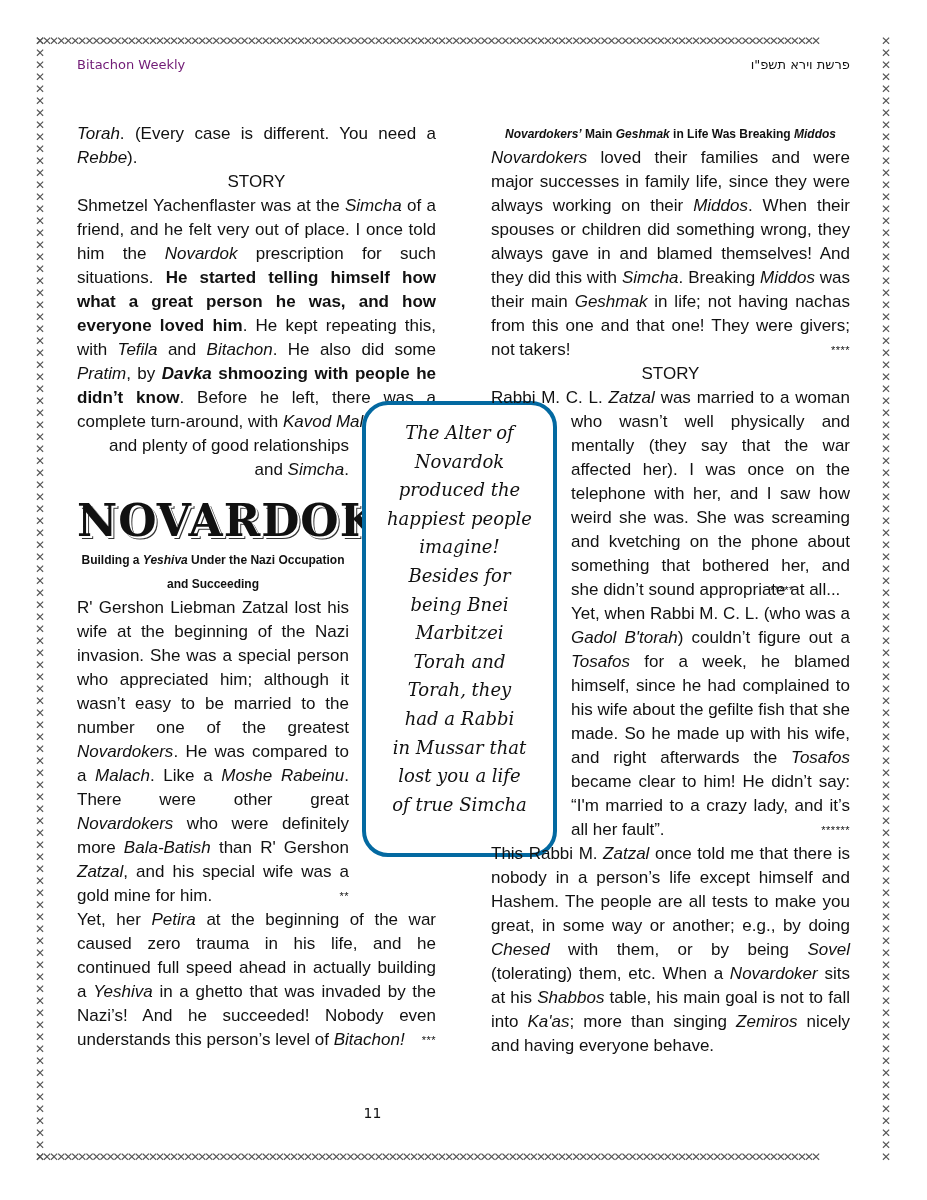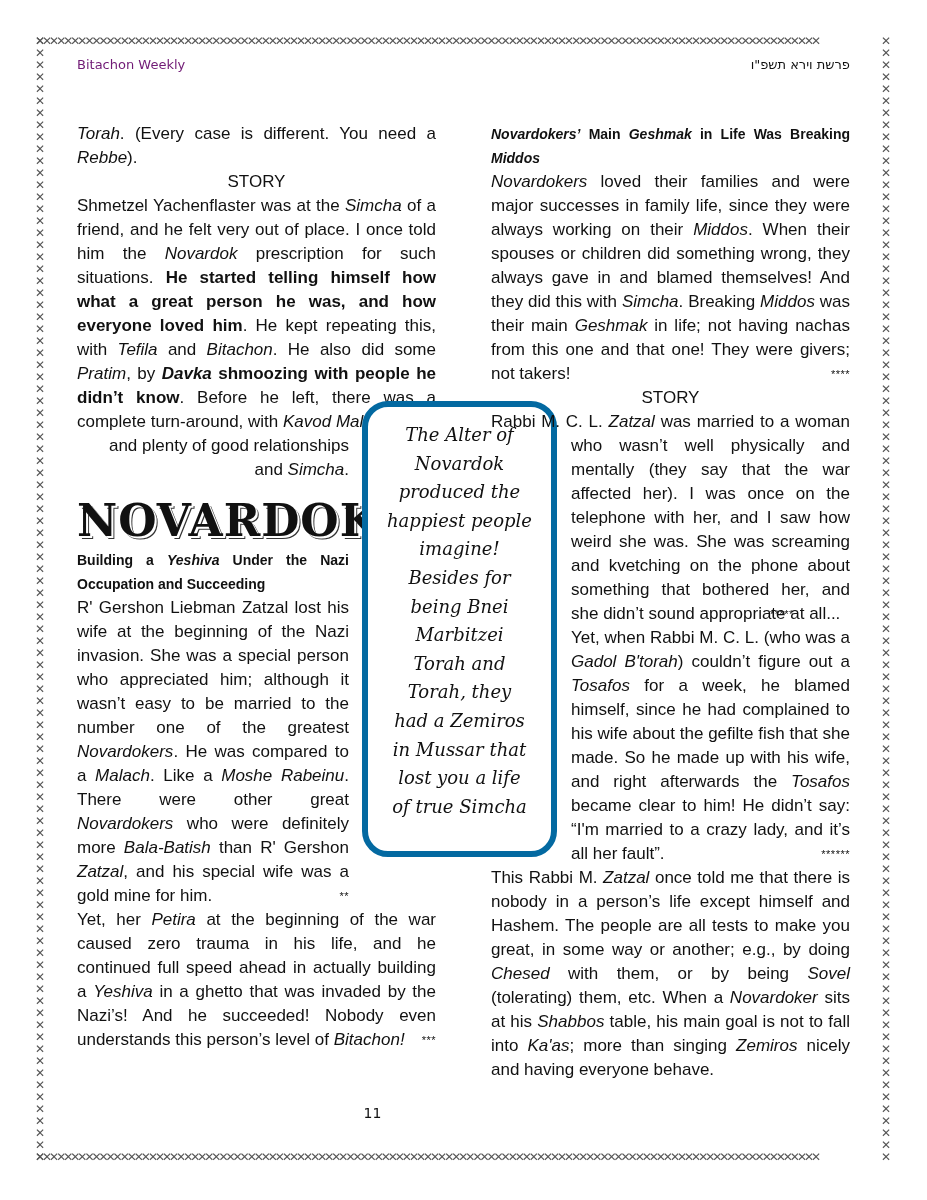--- a/index.html
+++ b/index.html
@@ -17,32 +17,32 @@
   .header-left { position: absolute; left: 77px; top: 57px; font-family: "DejaVu Sans", sans-serif; font-size: 13px; color: #701a75; }
   .header-right { position: absolute; right: 77px; top: 57px; font-family: "DejaVu Sans", sans-serif; font-size: 13px; color: #111; direction: rtl; }
 
   .col { position: absolute; font-family: "Liberation Sans", sans-serif; font-size: 17px; line-height: 24px; text-align: justify; margin-top: 36px; }
   .col-left { left: 77px; top: 86px; width: 359px; }
   .col-right { left: 491px; top: 86px; width: 359px; }
 
   .col p { margin: 0; }
   .story { text-align: center; display: block; }
   .stars { float: right; font-size: 11px; letter-spacing: 0.5px; }
-  .h-center { font-weight: bold; font-size: 14px; line-height: 24px; }
+  .h-center { text-align: center; font-weight: bold; font-size: 12px; line-height: 24px; }
 
   .novardok {
     font-family: "DejaVu Serif", serif; font-weight: bold; font-size: 44px; line-height: 50px;
     letter-spacing: 1px; text-align: center; width: 270px; margin: 14px 0 2px 0;
     color: #111; text-shadow: 2px 2px 0 #ffffff, 3px 3px 0 #333;
   }
   .narrow { width: 272px; }
 
   .callout {
     position: absolute; left: 362px; top: 401px; width: 195px; height: 456px;
-    border: 6px solid #0369a1; border-radius: 26px; box-sizing: border-box; background: #fff;
+    border: 4px solid #0369a1; border-radius: 26px; box-sizing: border-box; background: #fff;
     font-family: "DejaVu Serif", serif; font-style: italic; font-size: 18px; line-height: 28.6px;
     text-align: center; padding-top: 14px; color: #111;
   }
   .callout span { display: block; }
   .page-number { position: absolute; left: 0; width: 745px; top: 1105px; text-align: center; font-family: "DejaVu Sans", sans-serif; font-size: 14px; }
 </style>
 </head>
 <body>
 
 <div class="frame" data-name="decorative-page-border">
@@ -72,21 +72,21 @@
   <span>The Alter of</span>
   <span>Novardok</span>
   <span>produced the</span>
   <span>happiest people</span>
   <span>imagine!</span>
   <span>Besides for</span>
   <span>being Bnei</span>
   <span>Marbitzei</span>
   <span>Torah and</span>
   <span>Torah, they</span>
-  <span>had a Zemiros</span>
+  <span>had a Rabbi</span>
   <span>in Mussar that</span>
   <span>lost you a life</span>
   <span>of true Simcha</span>
 </div>
 
 <div class="col col-right" data-name="right-column">
   <div class="h-center" data-name="right-article-title"><i>Novardokers’</i><span> Main </span><i>Geshmak</i><span> in Life Was Breaking </span><i>Middos</i></div>
   <p data-name="right-paragraph-1"><i>Novardokers</i><span> loved their families and were major successes in family life, since they were always working on their </span><i>Middos</i><span>. When their spouses or children did something wrong, they always gave in and blamed themselves! And they did this with </span><i>Simcha</i><span>. Breaking </span><i>Middos</i><span> was their main </span><i>Geshmak</i><span> in life; not having nachas from this one and that one! They were givers; not takers!</span><span class="stars" data-name="section-stars">****</span></p>
   <span class="story" data-name="story-label">STORY</span>
   <p data-name="right-story-paragraph"><span>Rabbi M. C. L. </span><i>Zatzal</i><span> was married to a woman who wasn’t well physically and mentally (they say that the war affected her). I was once on the telephone with her, and I saw how weird she was. She was screaming and kvetching on the phone about something that bothered her, and she didn’t sound appropriate at all...</span><span class="stars" data-name="section-stars">*****</span></p>

